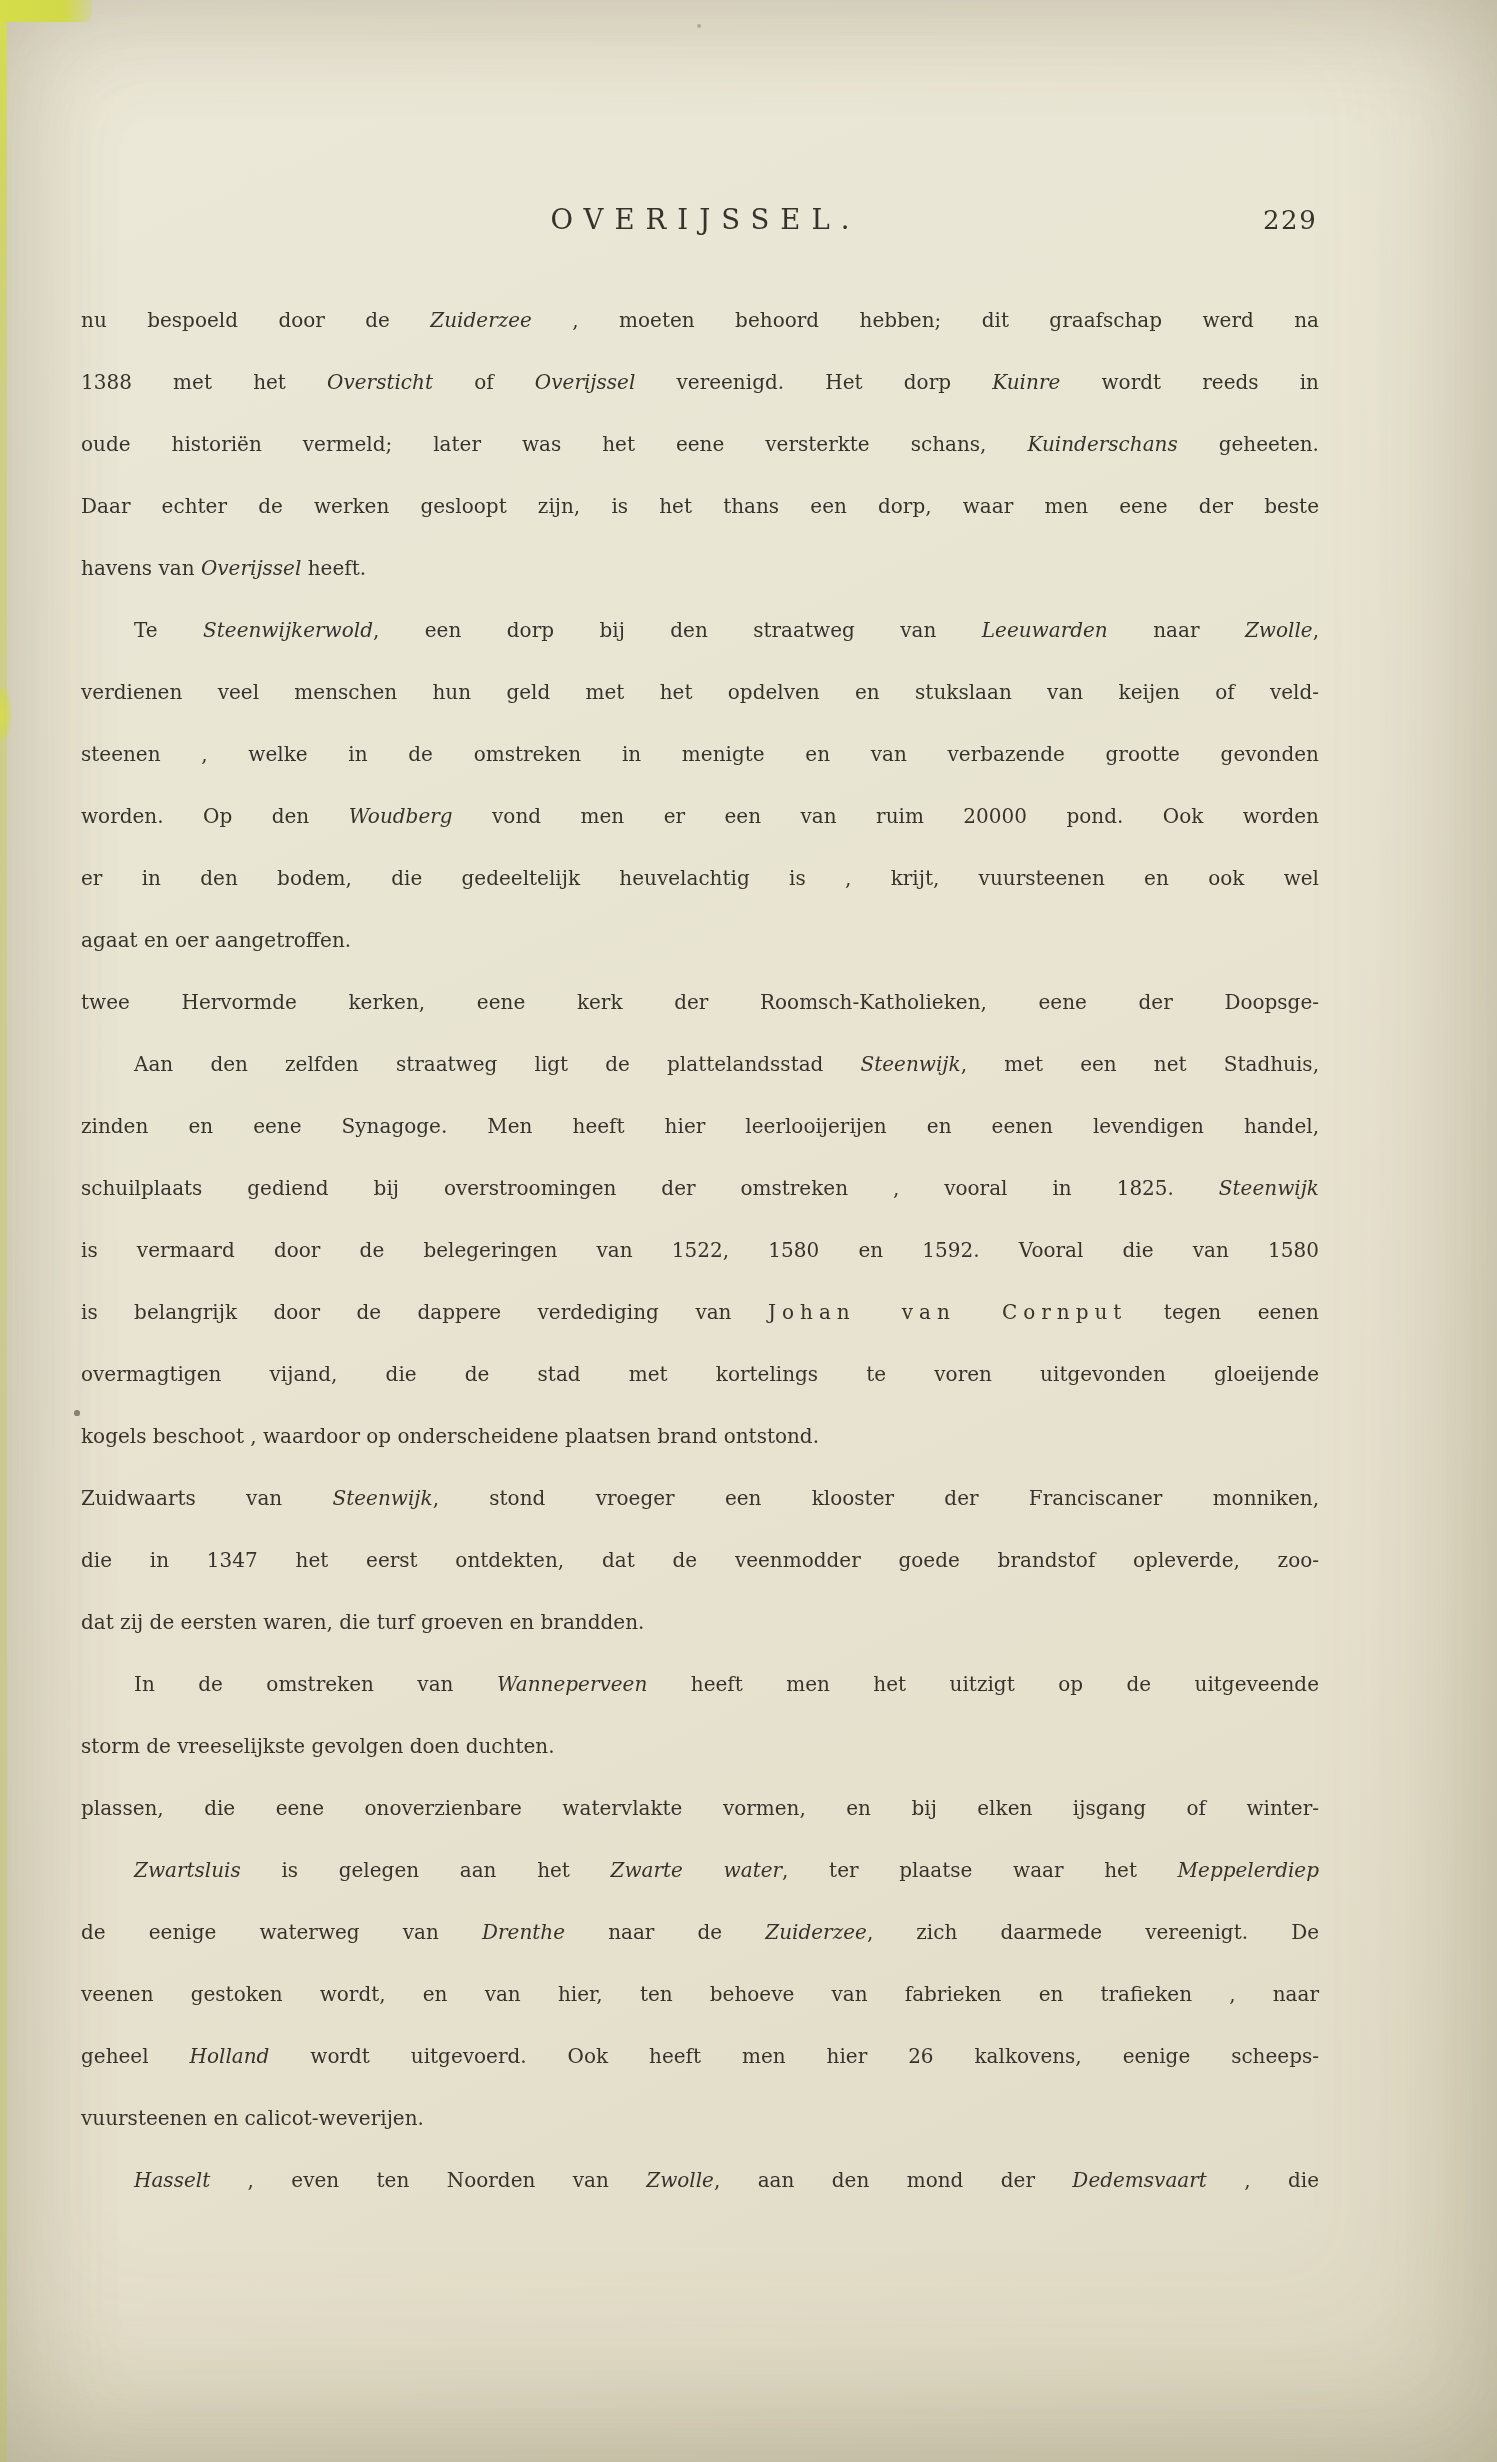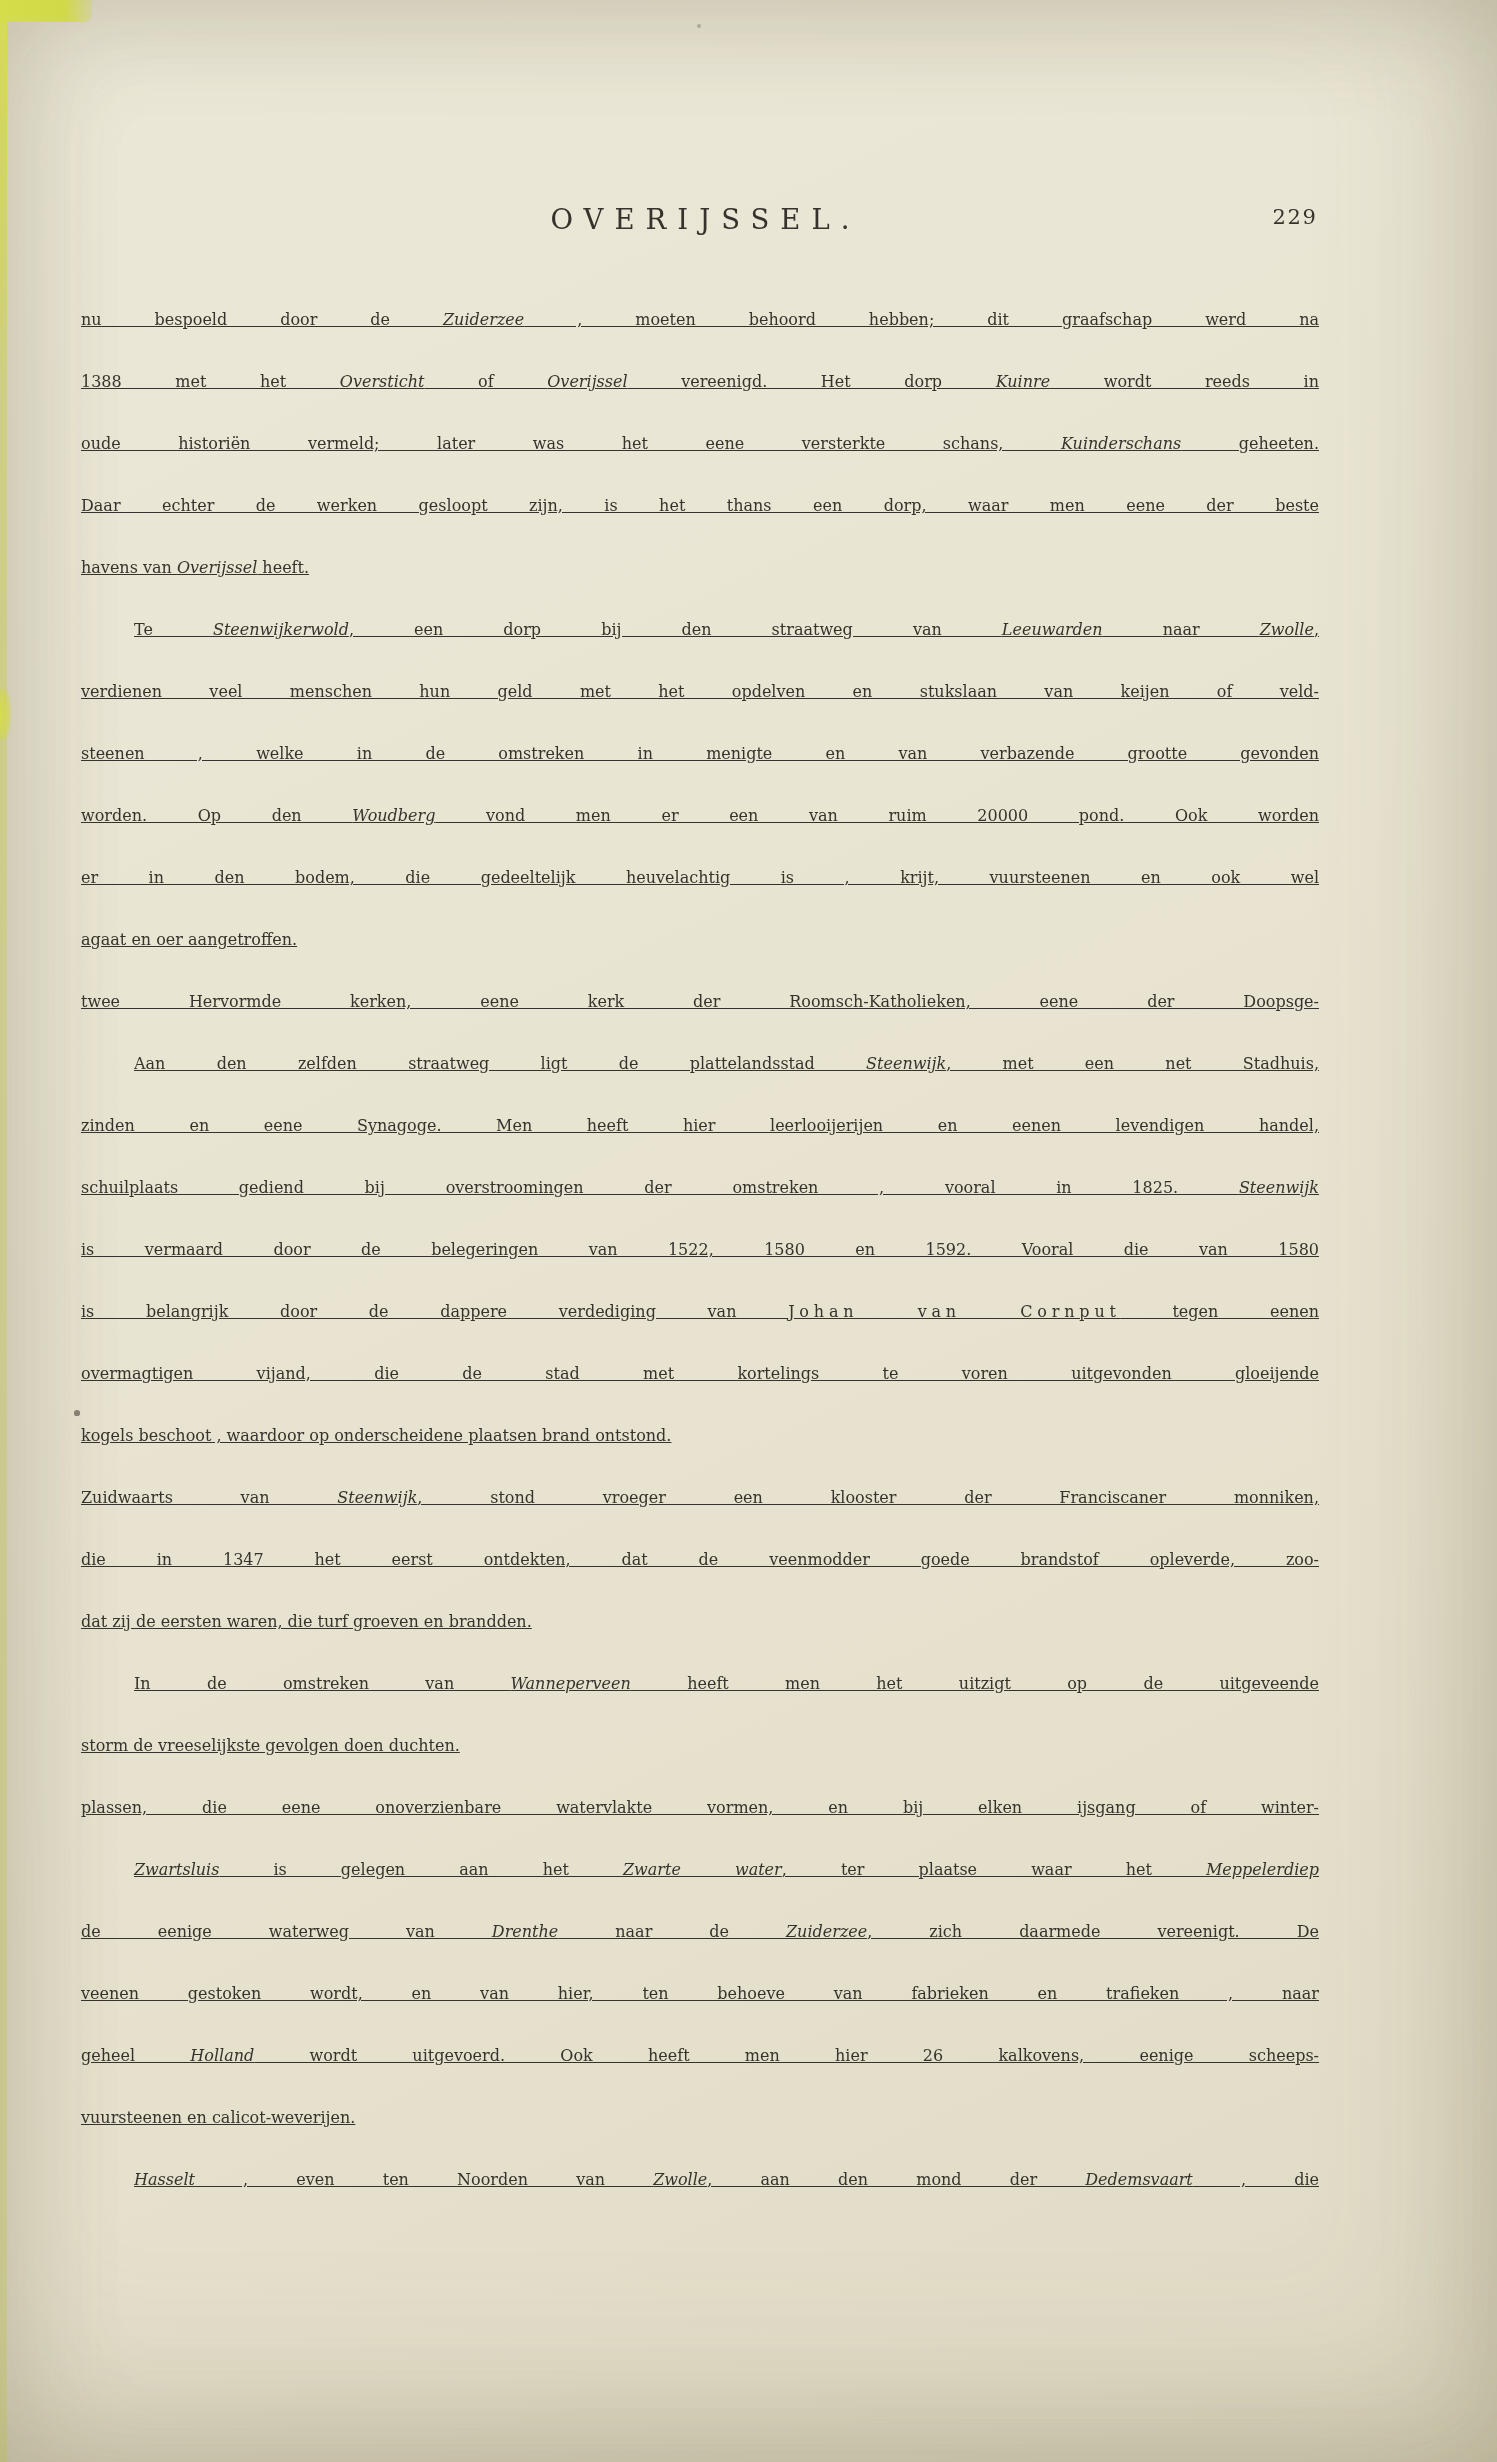--- a/index.html
+++ b/index.html
@@ -48,28 +48,27 @@
   .header-title {
     text-align: center;
     font-size: 27.5px;
     line-height: 34px;
     letter-spacing: 0.40em;
     text-indent: 0.40em;
     color: var(--ink, #37332c);
   }
   .page-number {
     position: absolute; right: 1.6px; top: 3.2px;
-    font-size: 21px; letter-spacing: 1.6px;
+    font-size: 26px; letter-spacing: 1.6px;
   }
   .text-block {
     margin-top: 53px;
-    font-size: 16px;
+    font-size: 20px;
     line-height: 62px;
     text-justify: inter-word;
-    text-decoration: underline;
   }
   .line { text-align: justify; text-align-last: justify; }
   .line.last { text-align-last: left; }
   .line.indent { text-indent: 53px; }
   .sperr { letter-spacing: 0.30em; word-spacing: 0.18em; }
   i { font-style: italic; }
 </style>
 </head>
 <body>
 

